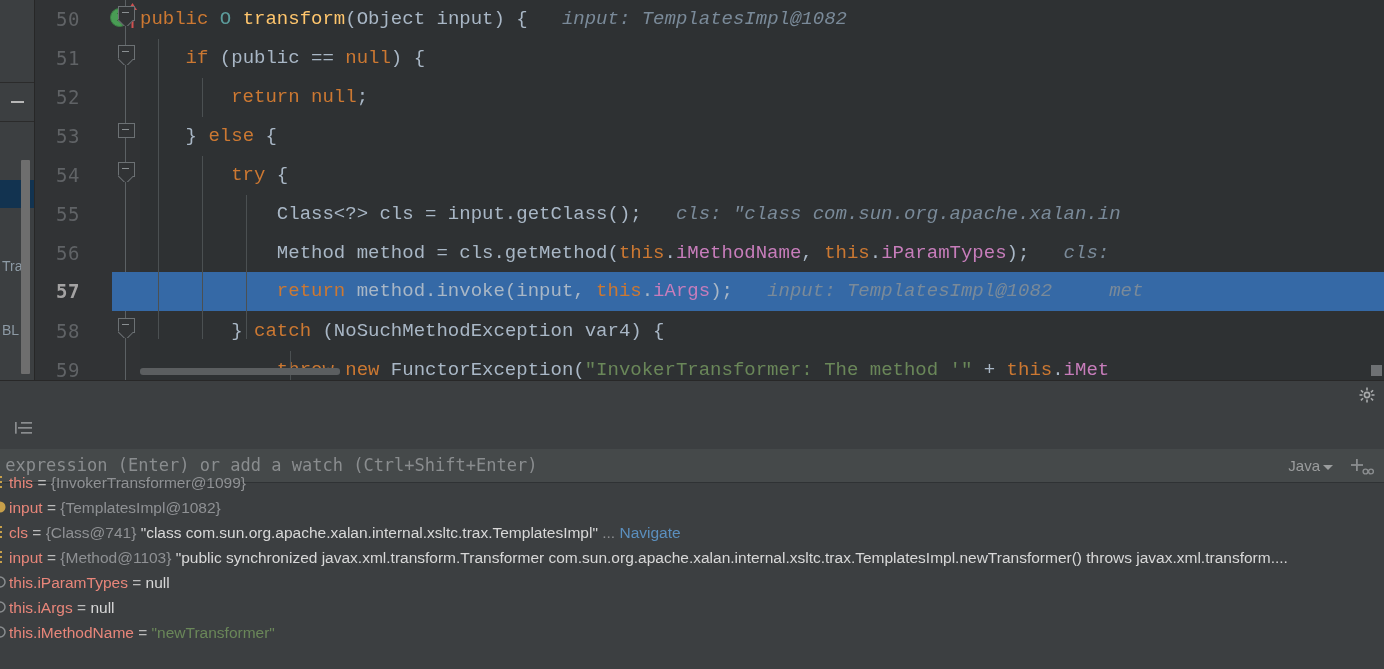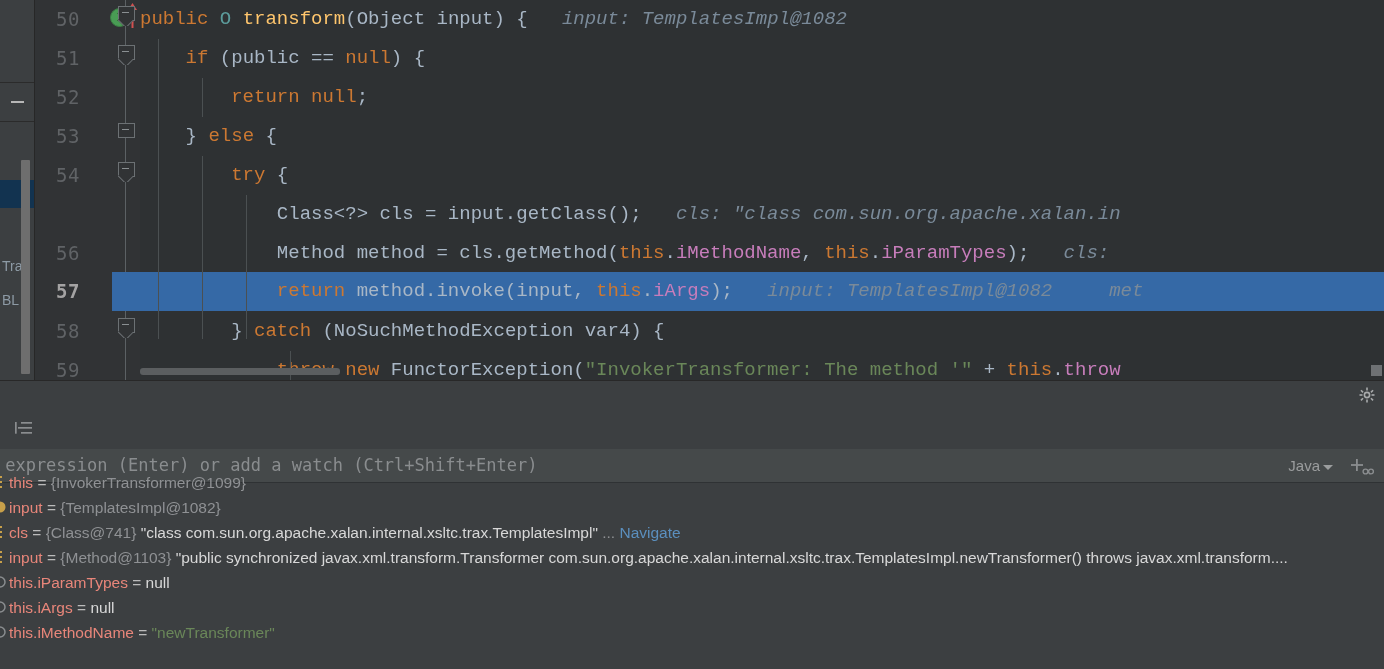--- a/index.html
+++ b/index.html
@@ -214,21 +214,21 @@
       <div class="crow" style="top:156px;"><span class="id">        </span><span class="kw">try</span><span class="id"> {</span></div>
 
       <div class="crow" style="top:195px;"><span class="id">            Class&lt;?&gt; cls = input.getClass();   </span><span class="hint">cls: "class com.sun.org.apache.xalan.in</span></div>
 
       <div class="crow" style="top:234px;"><span class="id">            Method method = cls.getMethod(</span><span class="kw">this</span><span class="id">.</span><span class="fld">iMethodName</span><span class="id">, </span><span class="kw">this</span><span class="id">.</span><span class="fld">iParamTypes</span><span class="id">);   </span><span class="hint">cls:</span></div>
 
       <div class="crow sel" style="top:272px; background:transparent; z-index:3;"><span class="id">            </span><span class="kw">return</span><span class="id"> method.invoke(input, </span><span class="kw">this</span><span class="id">.</span><span class="fld">iArgs</span><span class="id">);   </span><span class="hint">input: TemplatesImpl@1082     met</span></div>
 
       <div class="crow" style="top:312px;"><span class="id">        } </span><span class="kw">catch</span><span class="id"> (NoSuchMethodException var4) {</span></div>
 
-      <div class="crow" style="top:351px;"><span class="id">            </span><span class="kw">throw new</span><span class="id"> FunctorException(</span><span class="str">"InvokerTransformer: The method '"</span><span class="id"> + </span><span class="kw">this</span><span class="id">.</span><span class="fld">throw</span></div>
+      <div class="crow" style="top:351px;"><span class="id">            </span><span class="kw">throw new</span><span class="id"> FunctorException(</span><span class="str">"InvokerTransformer: The method '"</span><span class="id"> + </span><span class="kw">this</span><span class="id">.</span><span class="fld">iMet</span></div>
     </div>
 
     <div class="foldcol">
       <div class="fold-line" style="top:0px;   height:380px;"></div>
       <div class="fold-box" style="top:6px;"></div>
       <div class="fold-minus" style="top:12px;"></div>
       <div class="fold-tri" style="top:19px;"></div>
       <div class="fold-box" style="top:45px;"></div>
       <div class="fold-minus" style="top:51px;"></div>
       <div class="fold-tri" style="top:58px;"></div>
@@ -259,20 +259,23 @@
         </div>
       <div class="gline" style="top:78px;">
           <span class="gnum">52</span>
         </div>
       <div class="gline" style="top:117px;">
           <span class="gnum">53</span>
         </div>
       <div class="gline" style="top:156px;">
           <span class="gnum">54</span>
         </div>
+      <div class="gline" style="top:195px;">
+          <span class="gnum">55</span>
+        </div>
       <div class="gline" style="top:234px;">
           <span class="gnum">56</span>
         </div>
       <div class="gline" style="top:272px;">
           <span class="gnum cur">57</span>
         </div>
       <div class="gline" style="top:312px;">
           <span class="gnum">58</span>
         </div>
       <div class="gline" style="top:351px;">
@@ -281,21 +284,21 @@
     </div>
 
     <div class="left-panel">
       <div class="lp-minus">
           <i></i>
         </div>
       <div class="lp-gap"></div>
       <div class="lp-list">
         <div class="lp-sel"></div>
         <div class="lp-txt" style="top:100px;">Tran</div>
-        <div class="lp-txt" style="top:134px;">BL</div>
+        <div class="lp-txt" style="top:164px;">BL</div>
         <div class="lp-scroll"></div>
       </div>
     </div>
 
     <div class="hscroll"></div>
     <div class="vscroll-mark"></div>
   </div>
 
   <div class="dbg">
 

